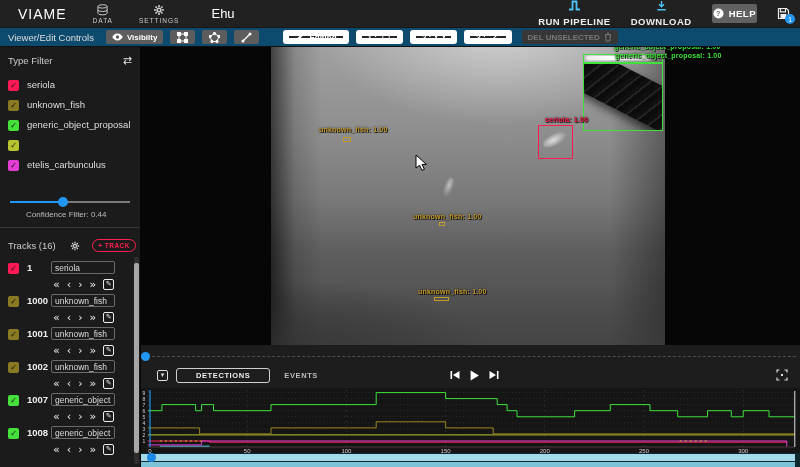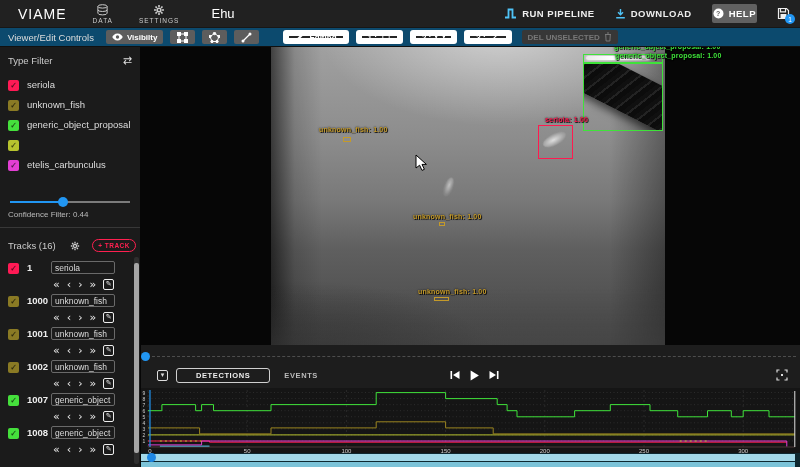--- a/index.html
+++ b/index.html
@@ -16,21 +16,21 @@
   
   .appbar { position:absolute; top:0; left:0; right:0; height:28px; background:#212121;
     display:flex; align-items:center; border-bottom:1px solid #171717; }
   .logo { font-size:14px; letter-spacing:1px; color:#fff; margin-left:18px; font-weight:400;}
   .nav-item { display:flex; flex-direction:column; align-items:center; justify-content:center;
     margin-left:26px; color:#ddd; cursor:pointer; }
   .nav-item .nav-label { font-size:6.5px; letter-spacing:1px; margin-top:1px; color:#ccc; }
   .doc-title { font-size:13px; color:#fff; margin-left:32px; font-weight:400; }
   .appbar-right { margin-left:auto; display:flex; align-items:center; gap:20px; padding-right:10px; }
   .action-btn { display:flex; align-items:center; gap:5px; font-size:9.5px; font-weight:bold;
-    letter-spacing:.5px; color:#eee; cursor:pointer; }
+    letter-spacing:.5px; color:#eee; cursor:pointer;flex-direction:column; }
   .help-btn { background:#616161; border-radius:2px; padding:4px 1px; display:flex; gap:5px; align-items:center;
     font-size:9.5px; font-weight:bold; letter-spacing:.5px; color:#fff; }
   .save-wrap { position:relative; }
   .badge { position:absolute; right:-5px; bottom:-4px; width:10px; height:10px; border-radius:50%;
     background:#2196f3; color:#fff; font-size:6.5px; display:flex; align-items:center; justify-content:center; }
 
   
   .toolbar { position:absolute; top:28px; left:0; right:0; height:19px; background:#0c4a6e;
     display:flex; align-items:center; border-bottom:1px solid #101010; }
   .toolbar-label { font-size:9.5px; color:#ddd; margin-left:8px; white-space:nowrap; }
@@ -49,21 +49,21 @@
   .swap-icon { color:#ddd; font-size:11px; cursor:pointer; }
   .tf-list { position:absolute; top:28px; left:0; right:0; }
   .tf-row { display:flex; align-items:flex-start; padding:4px 0 4px 8px; gap:8px; }
   .cbox { width:11px; height:11px; border-radius:2px; flex:0 0 auto; display:flex; align-items:center;
     justify-content:center; font-size:8px; color:rgba(0,0,0,.65); font-weight:bold; cursor:pointer; margin-top:1px;}
   .tf-label { font-size:9.5px; color:#ddd; width:105px; overflow-wrap:anywhere; line-height:1.25; }
   .slider { position:absolute; top:150px; left:10px; right:10px; height:10px; cursor:pointer; }
   .slider .rail { position:absolute; top:4px; left:0; right:0; height:2px; background:#7b7b7b; }
   .slider .fill { position:absolute; top:4px; left:0; height:2px; background:#2196f3; }
   .slider .thumb { position:absolute; top:0; width:10px; height:10px; border-radius:50%; background:#2196f3; }
-  .conf-label { position:absolute; top:163px; left:8px; font-size:8px; color:#bbb; }
+  .conf-label { position:absolute; top:163px; left:26px; font-size:8px; color:#bbb; }
   .sb-divider { position:absolute; top:180px; left:0; right:0; height:1px; background:#383838; }
   .tracks-header { position:absolute; top:192px; left:8px; right:4px; display:flex; align-items:center; }
   .tracks-title { font-size:9.5px; color:#ccc; }
   .tracks-gear { margin-left:14px; cursor:pointer; }
   .add-track { margin-left:auto; border:1px solid #ff2050; color:#ff2050; border-radius:8px;
     font-size:6.5px; font-weight:bold; padding:2px 5px; letter-spacing:.5px; cursor:pointer; }
   .track-list { position:absolute; top:212px; left:0; right:8px; bottom:0; }
   .track-block { position:relative; height:33px; }
   .track-row1 { display:flex; align-items:center; gap:0; padding-left:8px; height:17px; }
   .track-id { font-size:9.5px; font-weight:bold; color:#eee; margin-left:8px; width:24px; }

